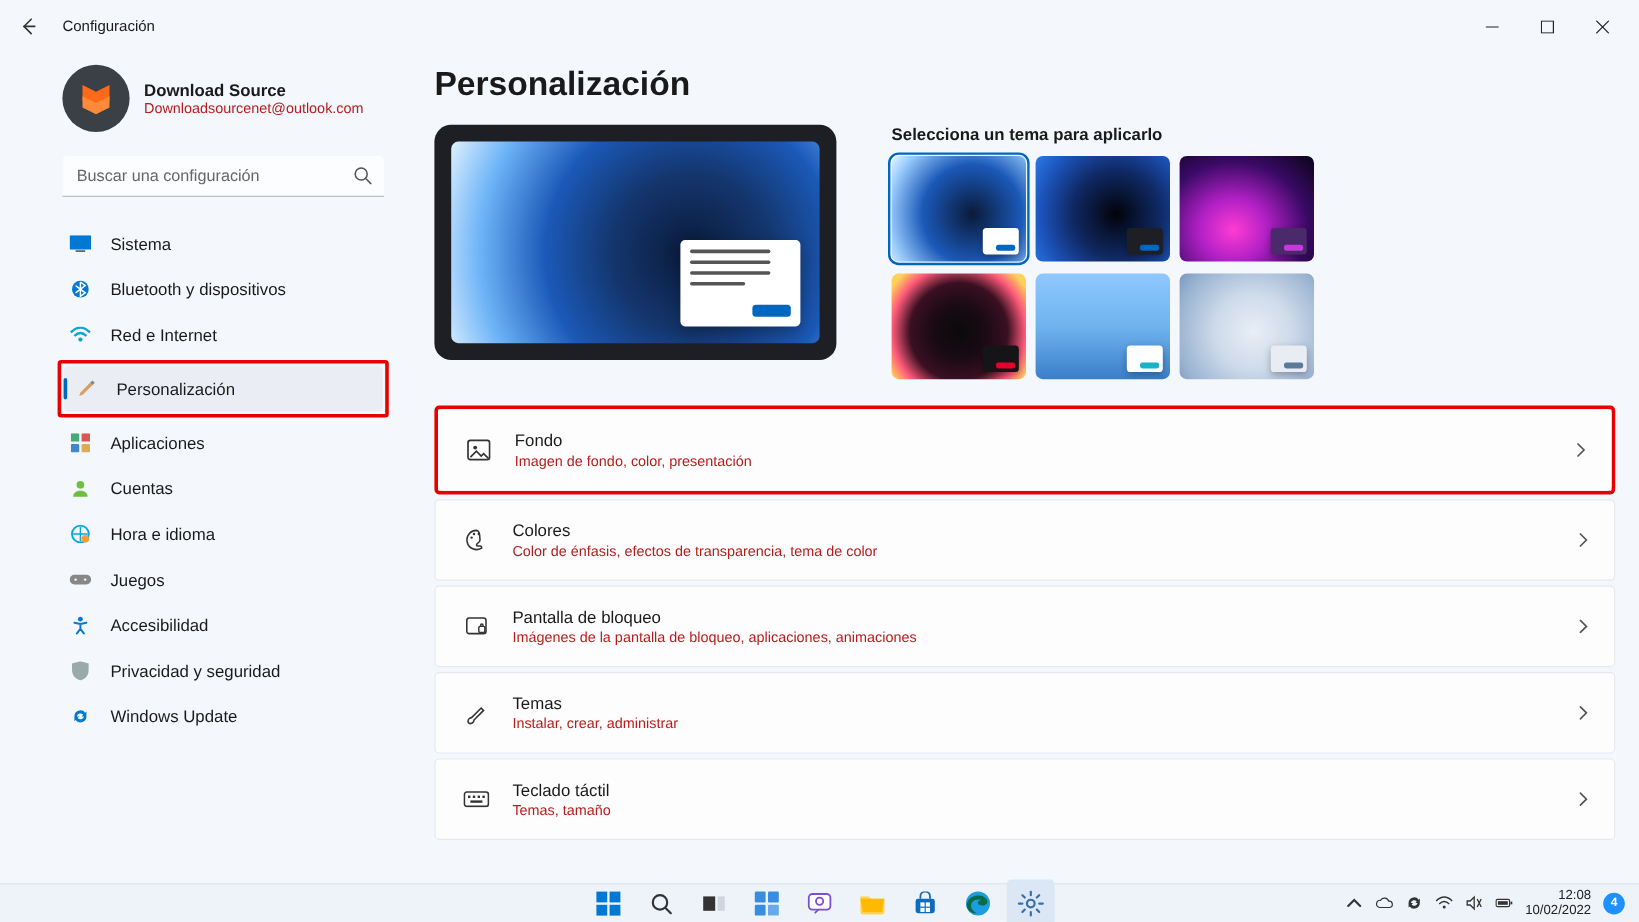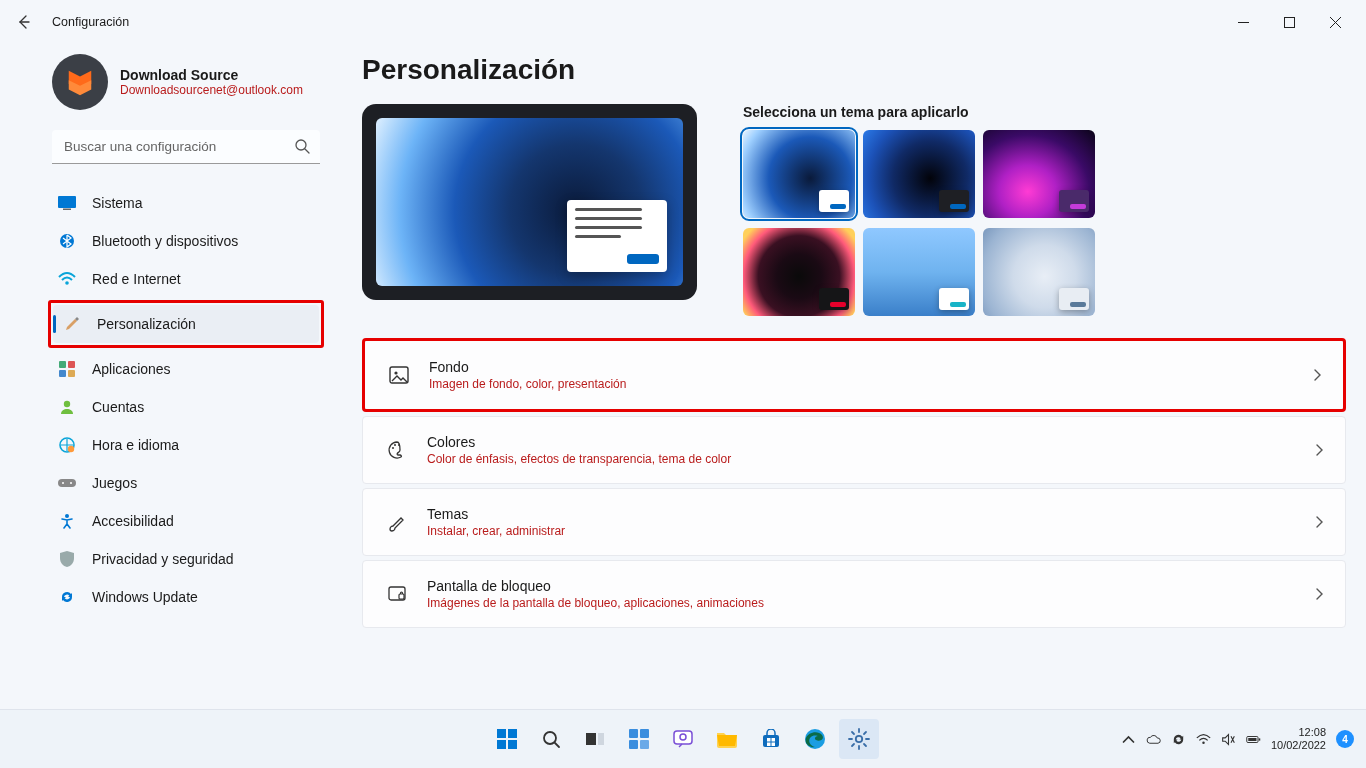--- a/index.html
+++ b/index.html
@@ -59,21 +59,21 @@
   .cards { display:flex; flex-direction:column; gap:4px; }
   .card-hl { border:3px solid #e60000; border-radius:4px; }
   .card { background:#fdfdfe; border:1px solid #e7e9ee; border-radius:4px; height:68px; display:flex; align-items:center; padding:0 20px; cursor:pointer; }
   .card .cicon { width:28px; color:#333; margin-right:16px; display:flex; justify-content:center; }
   .card .ctext { flex:1; }
   .card .ctitle { font-size:14px; }
   .card .csub { font-size:12px; color:#b91c1c; margin-top:2px; }
   .card .chev { color:#555; }
   .card-hl .card { border:none; }
 
-  .taskbar { position:absolute; left:0; right:0; bottom:0; height:59px; background:#eef3f9; border-top:1px solid #dfe4ec; display:flex; align-items:center; }
+  .taskbar { position:absolute; left:0; right:0; bottom:0; height:32px; background:#eef3f9; border-top:1px solid #dfe4ec; display:flex; align-items:center; }
   .taskbar .center { position:absolute; left:50%; transform:translateX(-50%); display:flex; gap:4px; }
   .tb-btn { width:40px; height:40px; display:flex;align-items:center;justify-content:center; border-radius:4px; }
   .tb-btn.active { background:#dbe7f5; }
   .taskbar .tray { margin-left:auto; display:flex; align-items:center; gap:10px; padding-right:12px; font-size:11px; color:#222; }
   .tray .stack { text-align:right; line-height:1.15; }
   .tray .dot { width:18px;height:18px;border-radius:50%;background:#1e90ff;color:#fff;display:flex;align-items:center;justify-content:center;font-size:10px;font-weight:600; }
   .tray svg { width:15px; height:15px; }
 
   svg { display:block; }
 </style>
@@ -329,53 +329,74 @@
         <span class="chev">
             <svg width="12" height="12" viewBox="0 0 12 12">
               <path d="M4 1l5 5-5 5" fill="none" stroke="#555" stroke-width="1.4" stroke-linecap="round"></path>
             </svg>
           </span>
       </div>
 
       <div class="card">
         <span class="cicon">
             <svg width="20" height="20" viewBox="0 0 20 20">
+              <rect x="2" y="3" width="16" height="13" rx="2" fill="none" stroke="#333" stroke-width="1.3"></rect>
+              <rect x="12" y="10" width="5" height="5" rx="1" fill="none" stroke="#333" stroke-width="1.2"></rect>
+              <path d="M13.5 10V9a1 1 0 0 1 2 0v1" fill="none" stroke="#333" stroke-width="1.2"></path>
+            </svg>
+          </span>
+        <div class="ctext">
+            <div class="ctitle">Pantalla de bloqueo</div>
+            <div class="csub">Imágenes de la pantalla de bloqueo, aplicaciones, animaciones</div>
+          </div>
+        <span class="chev">
+            <svg width="12" height="12" viewBox="0 0 12 12">
+              <path d="M4 1l5 5-5 5" fill="none" stroke="#555" stroke-width="1.4" stroke-linecap="round"></path>
+            </svg>
+          </span>
+      </div>
+
+      <div class="card">
+        <span class="cicon">
+            <svg width="20" height="20" viewBox="0 0 20 20">
               <path d="M3 17c0-2 2-3 3-3l8-8 2 2-8 8c0 1-1 3-3 3-1 0-2-1-2-2z" fill="none" stroke="#333" stroke-width="1.3"></path>
             </svg>
           </span>
         <div class="ctext">
             <div class="ctitle">Temas</div>
             <div class="csub">Instalar, crear, administrar</div>
           </div>
         <span class="chev">
             <svg width="12" height="12" viewBox="0 0 12 12">
               <path d="M4 1l5 5-5 5" fill="none" stroke="#555" stroke-width="1.4" stroke-linecap="round"></path>
             </svg>
           </span>
       </div>
 
       <div class="card">
         <span class="cicon">
-            <svg width="20" height="20" viewBox="0 0 20 20">
-              <rect x="2" y="3" width="16" height="13" rx="2" fill="none" stroke="#333" stroke-width="1.3"></rect>
-              <rect x="12" y="10" width="5" height="5" rx="1" fill="none" stroke="#333" stroke-width="1.2"></rect>
-              <path d="M13.5 10V9a1 1 0 0 1 2 0v1" fill="none" stroke="#333" stroke-width="1.2"></path>
+            <svg width="22" height="14" viewBox="0 0 22 14">
+              <rect x="1" y="1" width="20" height="12" rx="2" fill="none" stroke="#333" stroke-width="1.3"></rect>
+              <rect x="4" y="4" width="2" height="2" fill="#333"></rect>
+              <rect x="8" y="4" width="2" height="2" fill="#333"></rect>
+              <rect x="12" y="4" width="2" height="2" fill="#333"></rect>
+              <rect x="16" y="4" width="2" height="2" fill="#333"></rect>
+              <rect x="6" y="8" width="10" height="2" fill="#333"></rect>
             </svg>
           </span>
         <div class="ctext">
-            <div class="ctitle">Pantalla de bloqueo</div>
-            <div class="csub">Imágenes de la pantalla de bloqueo, aplicaciones, animaciones</div>
+            <div class="ctitle">Teclado táctil</div>
+            <div class="csub">Temas, tamaño</div>
           </div>
         <span class="chev">
             <svg width="12" height="12" viewBox="0 0 12 12">
               <path d="M4 1l5 5-5 5" fill="none" stroke="#555" stroke-width="1.4" stroke-linecap="round"></path>
             </svg>
           </span>
       </div>
-
     </div>
   </div>
 </div>
 
 <div class="taskbar">
   <div class="center">
     <div class="tb-btn">
         <svg width="22" height="22" viewBox="0 0 22 22">
           <rect x="1" y="1" width="9" height="9" fill="#0078d4"></rect>
           <rect x="12" y="1" width="9" height="9" fill="#0078d4"></rect>

